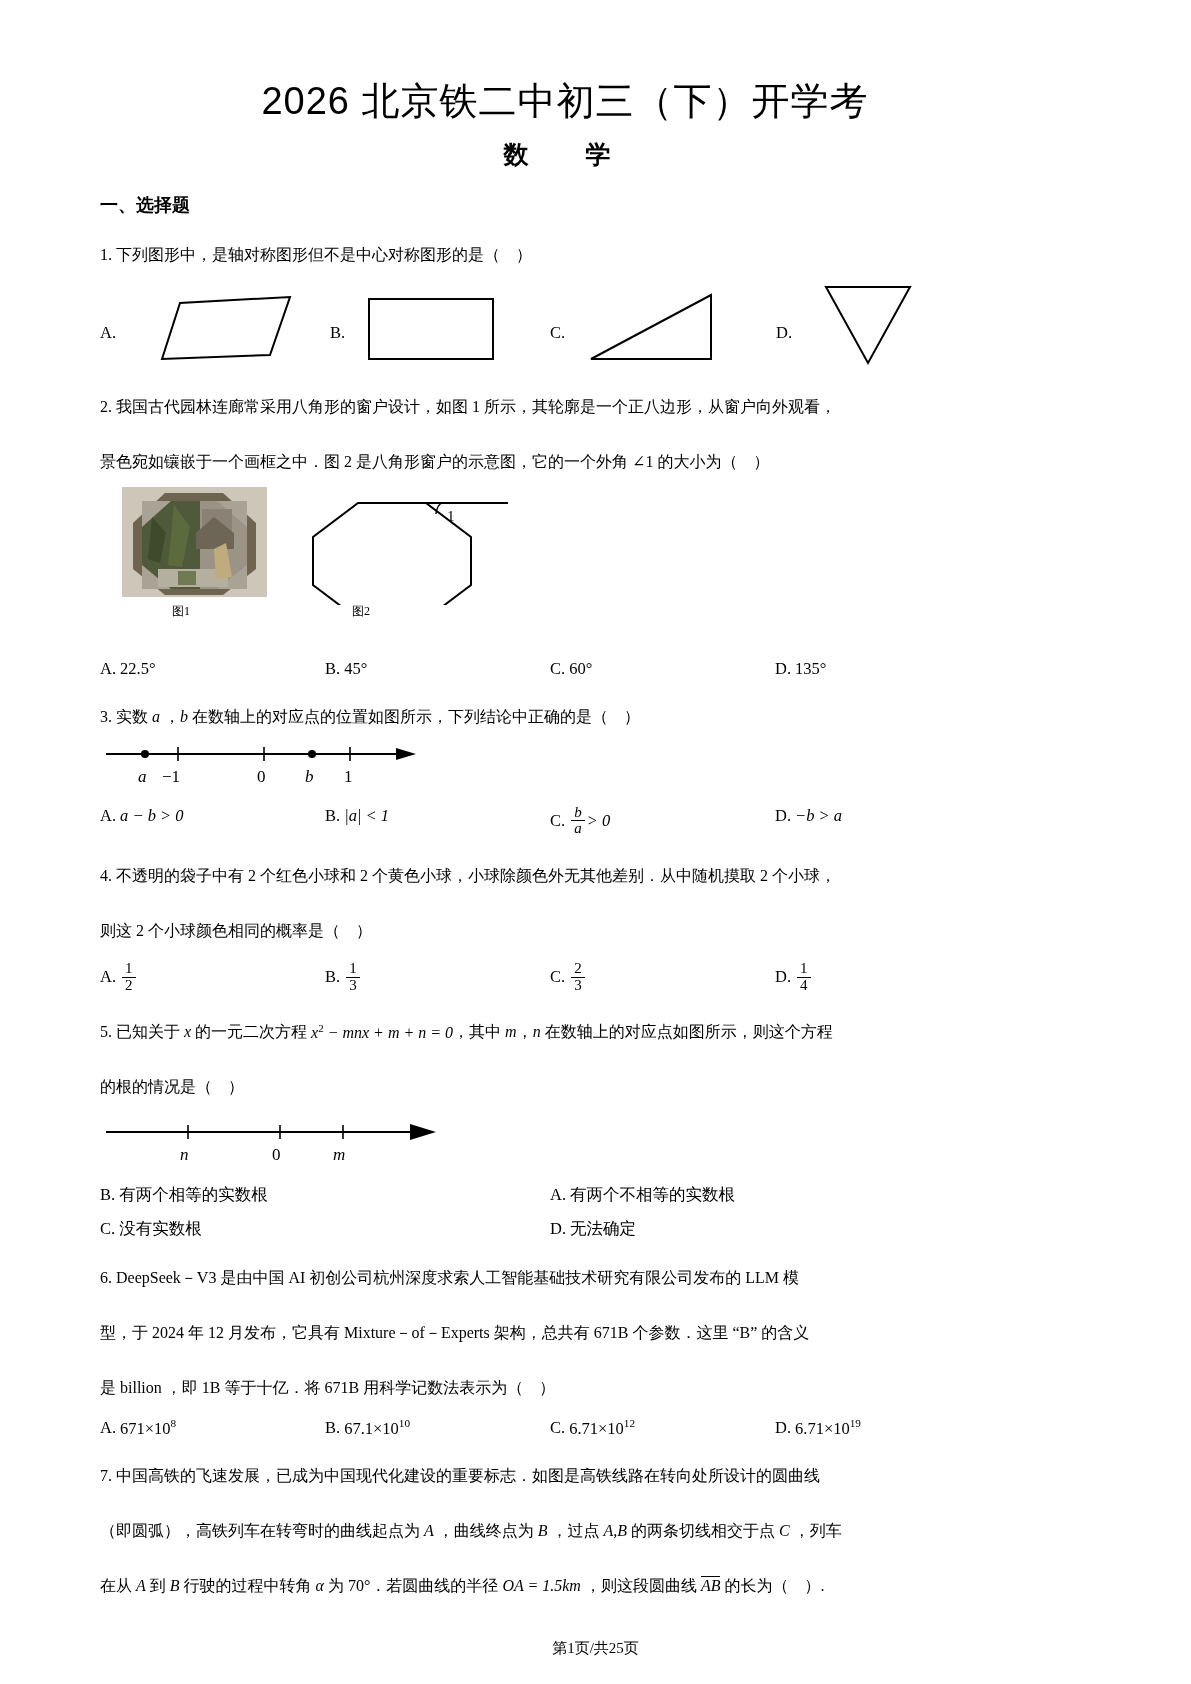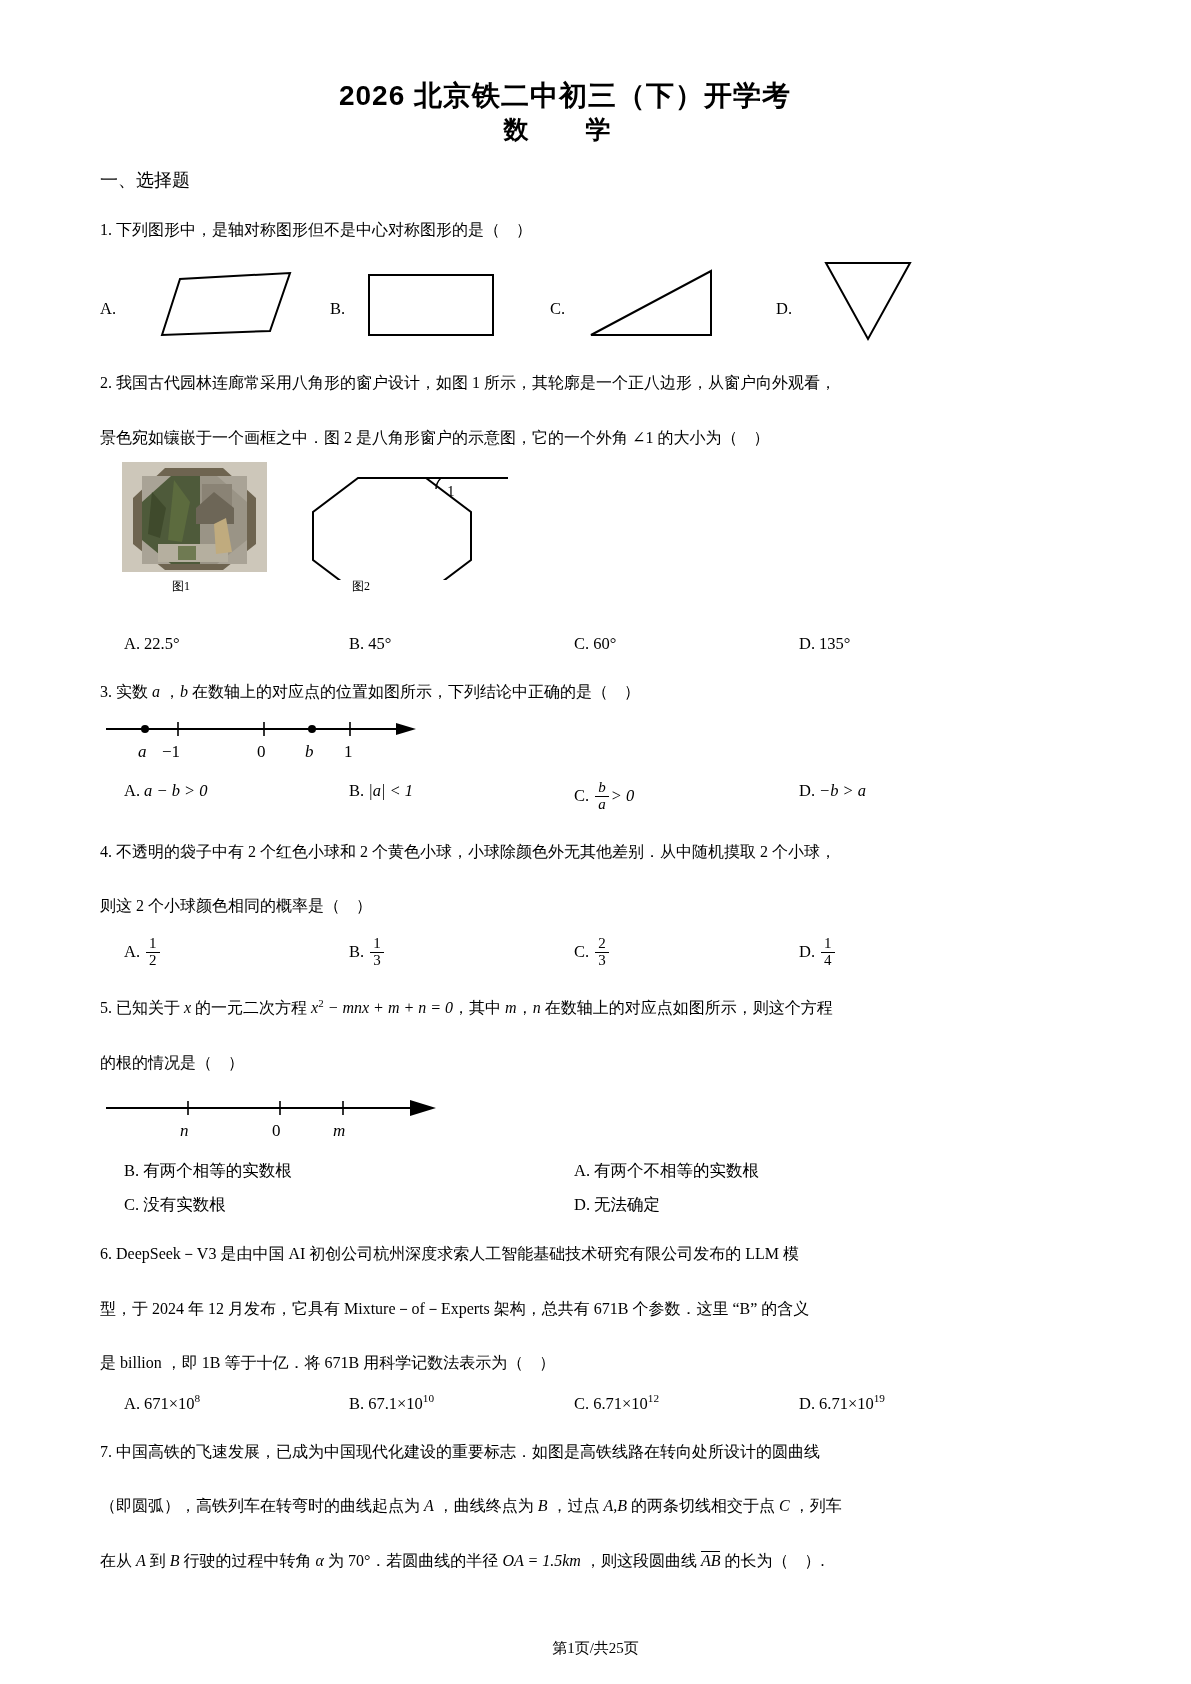--- a/index.html
+++ b/index.html
@@ -23,37 +23,38 @@
   .content {
     position: absolute;
     left: 100px;
     top: 0;
     width: 930px;
   }
 
   
   .doc-title {
     text-align: center;
-    font-size: 28px;
-    font-weight: bold;
+    font-size: 38px;
+    font-weight: normal;
     letter-spacing: 1px;
     margin-top: 78px;
     line-height: 1.25;
     font-family: "Liberation Sans", "DejaVu Sans", sans-serif;
   }
   .doc-subtitle {
     text-align: center;
     font-size: 25px;
     font-weight: bold;
+    margin-top: 12px;
     letter-spacing: 16px;
     font-family: "Liberation Sans", "DejaVu Sans", sans-serif;
   }
   .section-title {
     font-size: 18px;
-    font-weight: normal;
+    font-weight: bold;
     margin-top: 22px;
     margin-bottom: 6px;
     font-family: "Liberation Sans", "DejaVu Sans", sans-serif;
   }
 
   
   .q {
     font-size: 16px;
     line-height: 2.05;
     margin-top: 22px;
@@ -61,21 +62,20 @@
   }
   .mi { font-style: italic; font-family: "Liberation Serif", serif; }
   sup.exp { font-size: 0.68em; vertical-align: super; font-style: normal; }
 
   
   .opts {
     display: flex;
     font-size: 16.5px;
     margin-top: 12px;
     width: 900px;
-    margin-left: 24px;
   }
   .opts > .opt { flex: 0 0 25%; }
   .opts.two > .opt { flex: 0 0 50%; }
   .opt-label { margin-right: 4px; }
 
   
   .frac {
     display: inline-block;
     vertical-align: middle;
     text-align: center;

